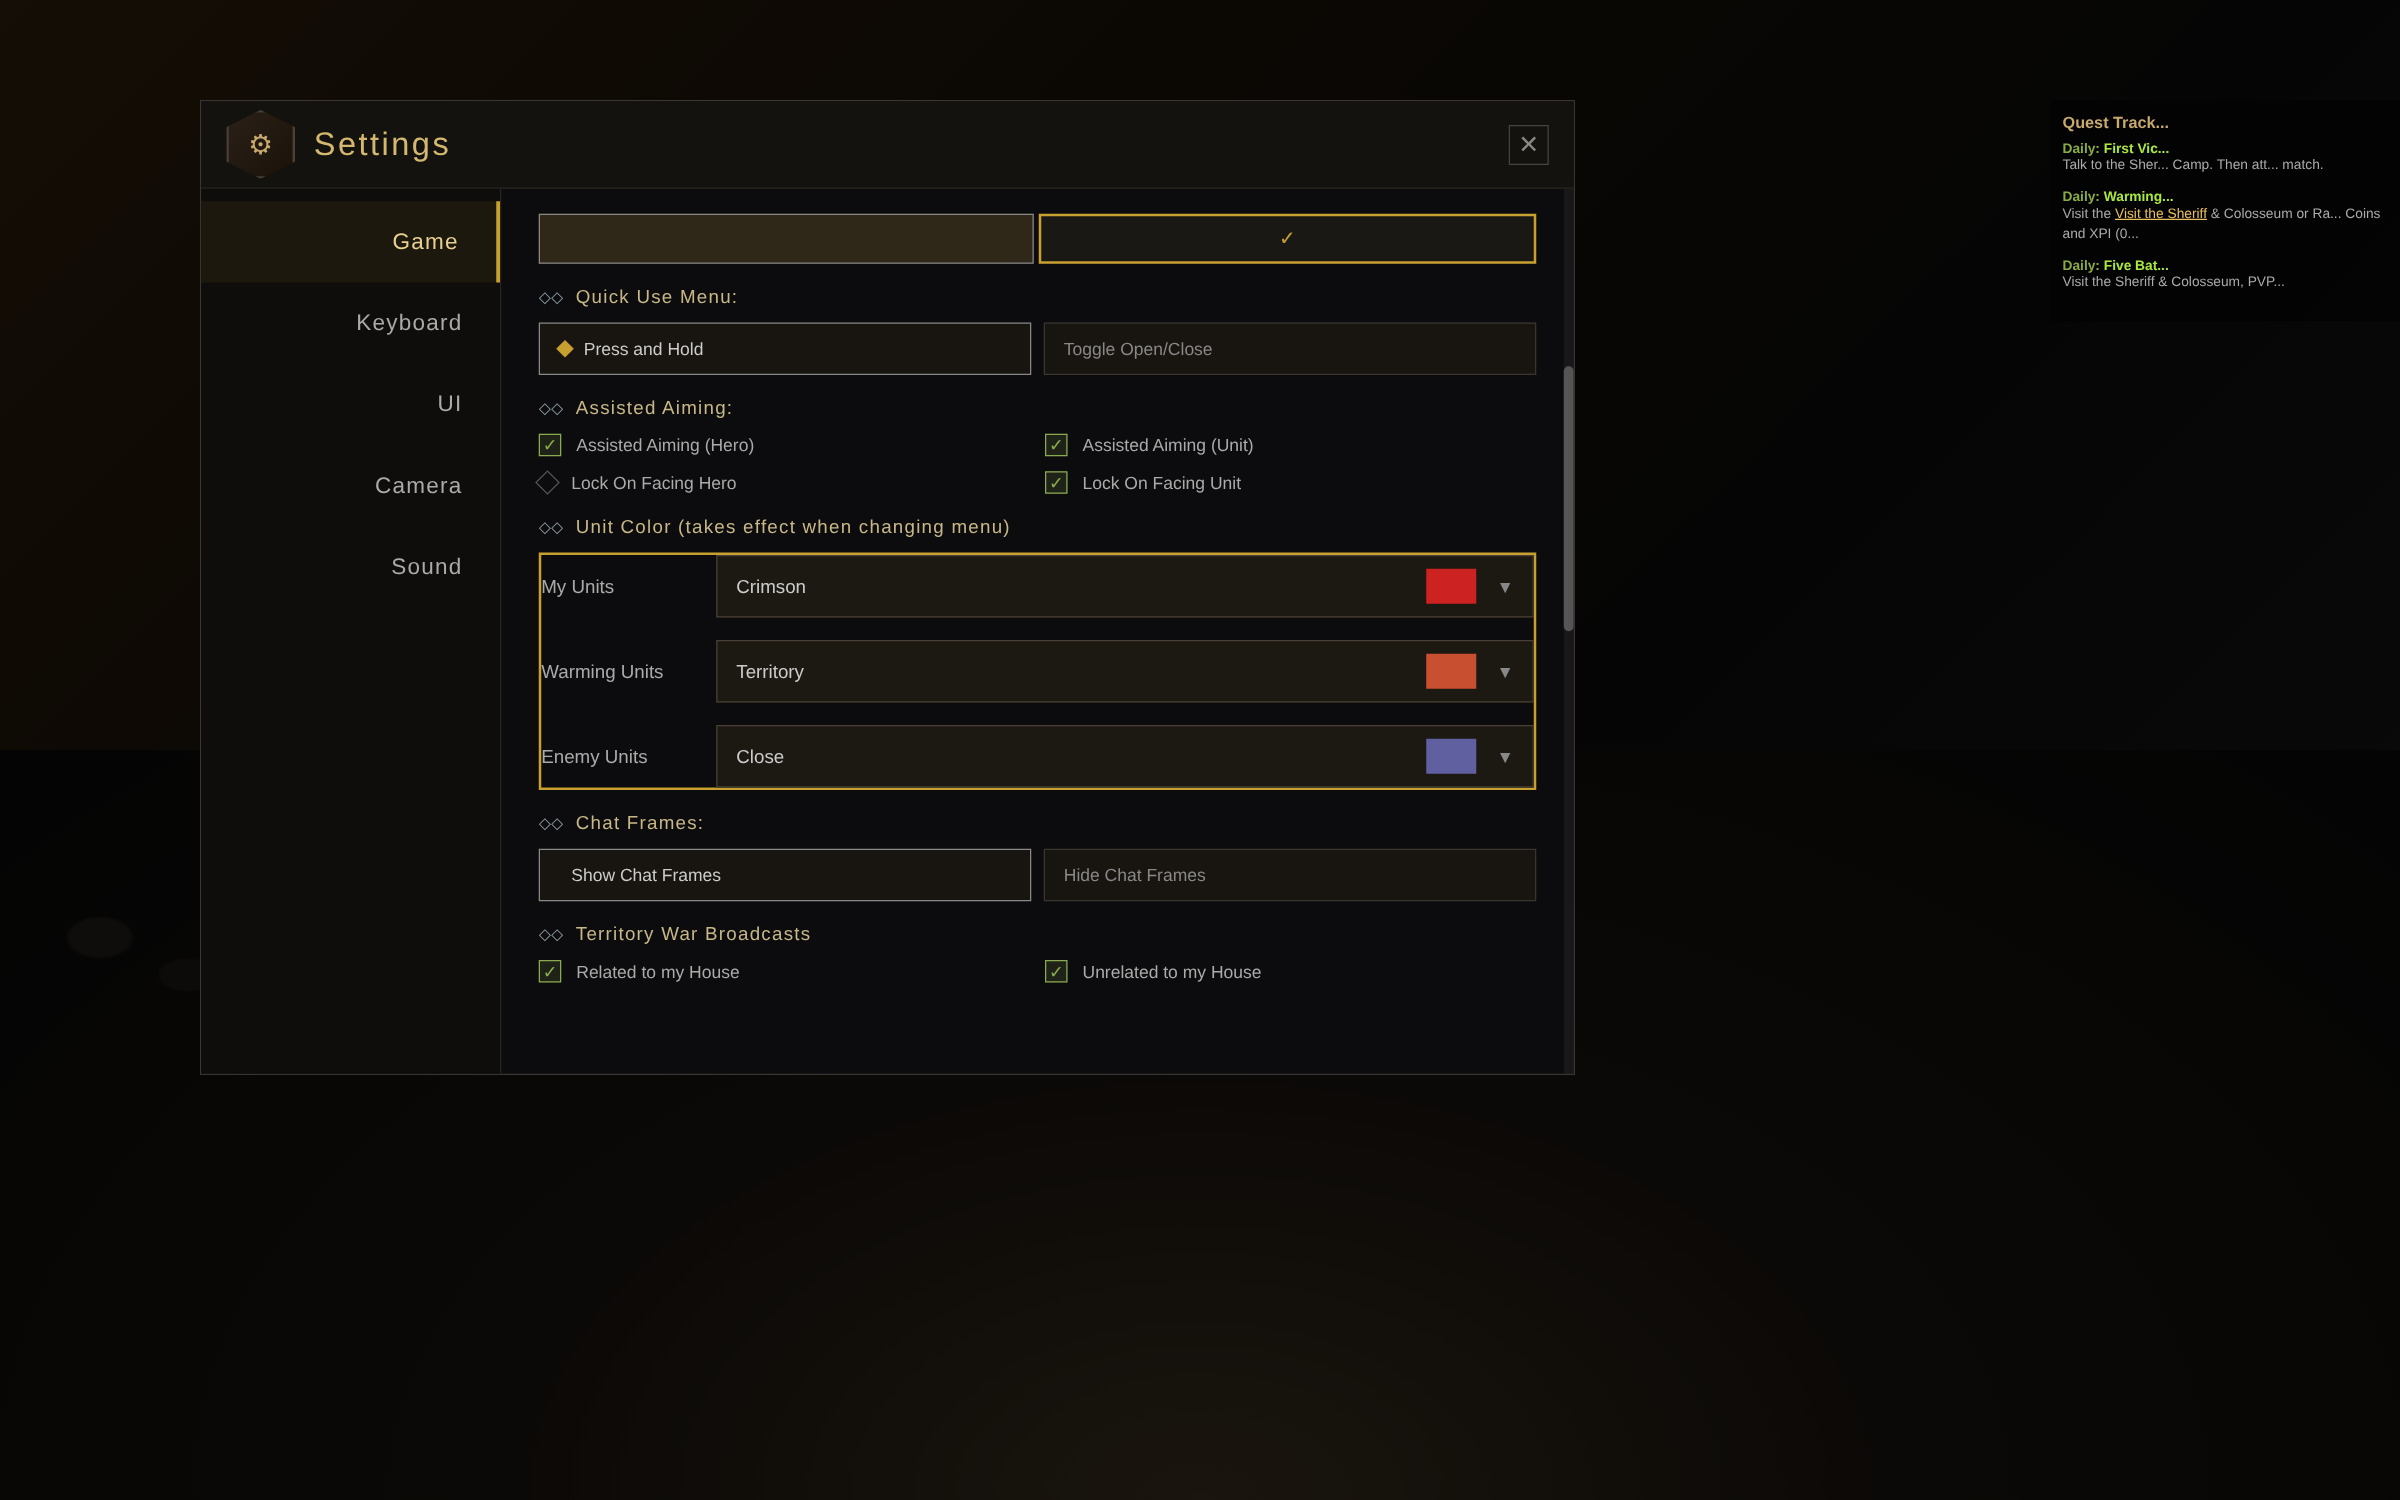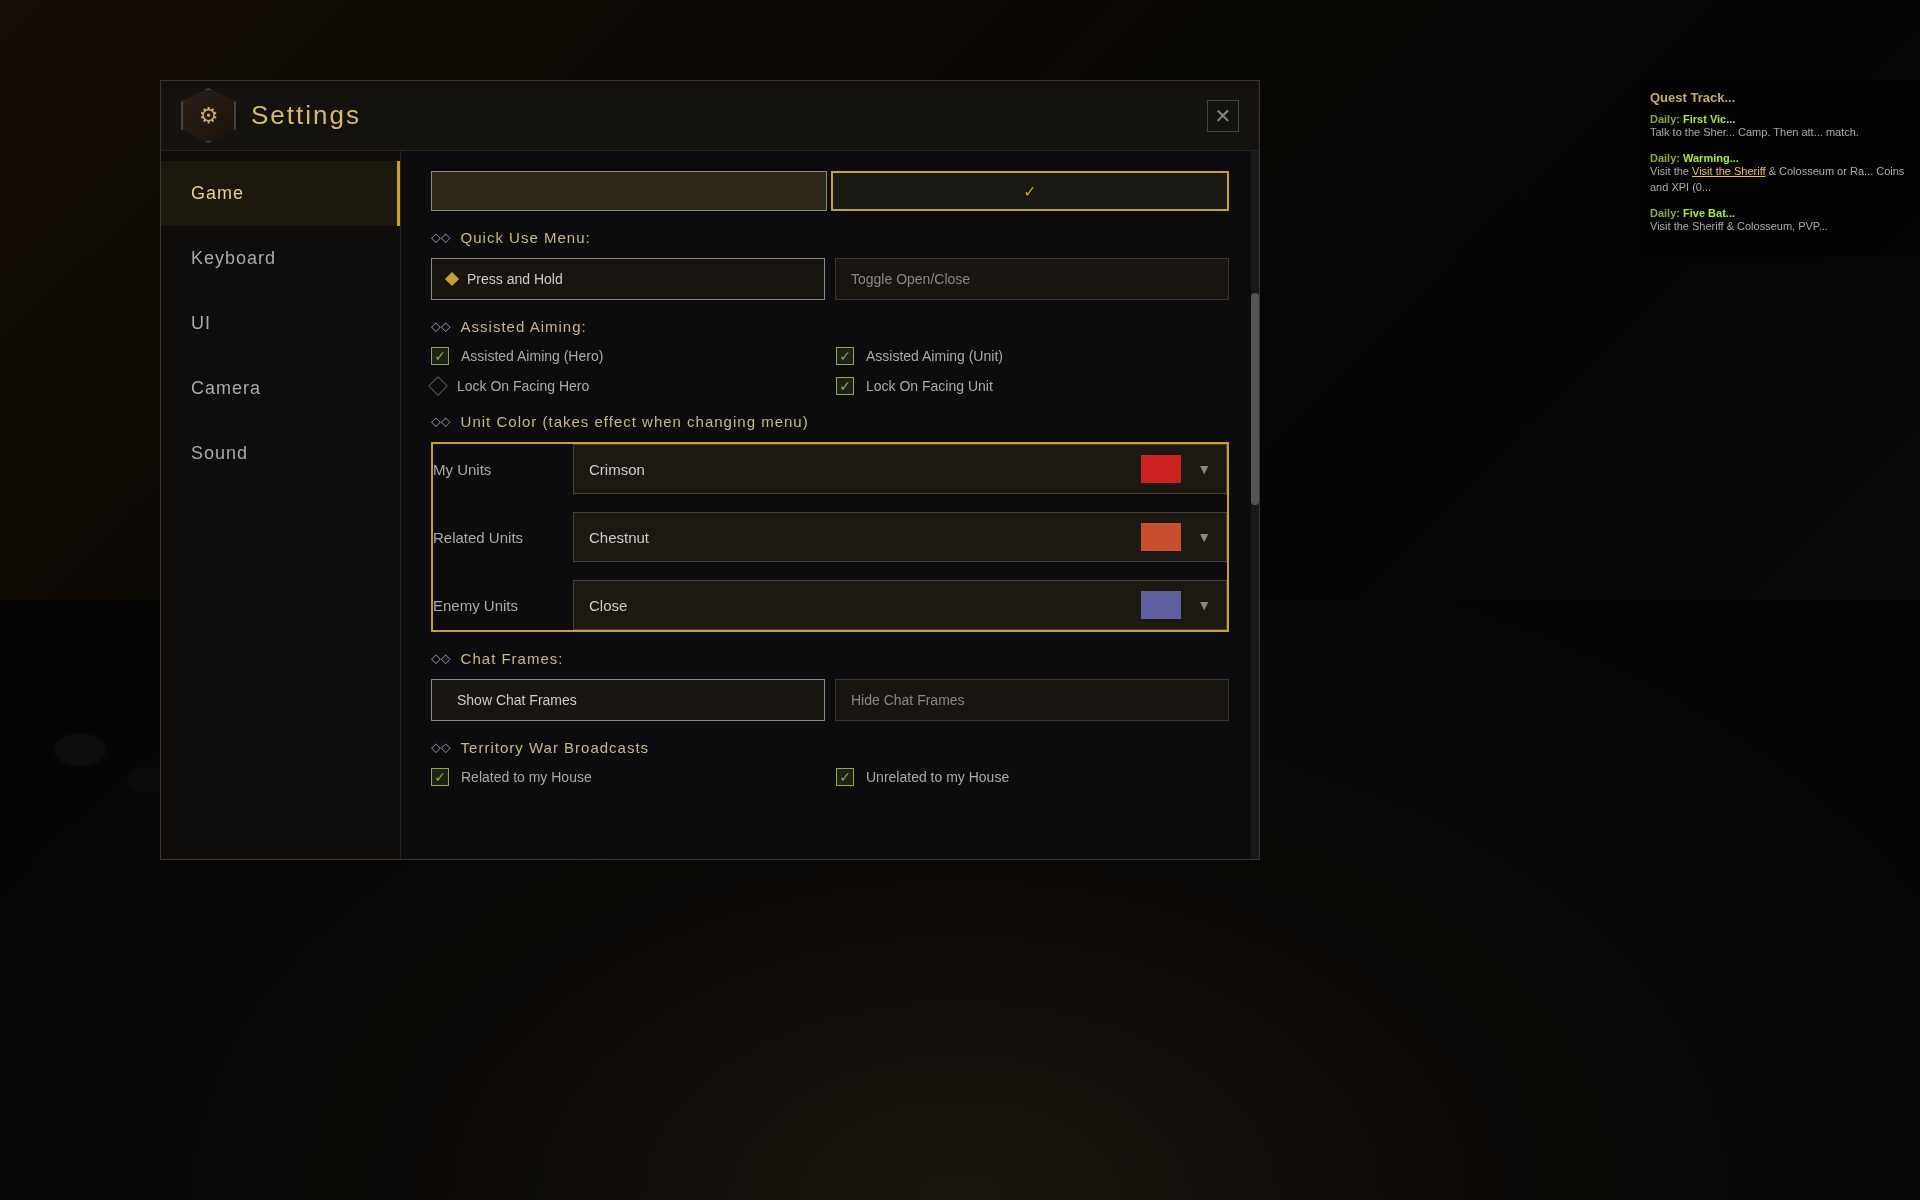--- a/index.html
+++ b/index.html
@@ -167,21 +167,21 @@
       display: flex;
       flex-direction: column;
       padding-top: 10px;
     }
 
     .sidebar-item {
       padding: 22px 30px;
       color: #aaa;
       font-size: 18px;
       cursor: pointer;
-      text-align: left;
+      text-align: right;
       letter-spacing: 1px;
       transition: background 0.2s;
     }
 
     .sidebar-item.active {
       color: #e8d090;
       border-right: 3px solid #c8a030;
       background: rgba(200,160,48,0.08);
     }
 
@@ -515,23 +515,23 @@
           <div class="color-dropdown">
             <span>Crimson</span>
             <div style="display:flex;align-items:center;gap:8px;">
               <div class="color-swatch" style="background:#cc2222;"></div>
               <span class="dropdown-arrow">▼</span>
             </div>
           </div>
         </div>
 
         <div class="unit-color-row">
-          <span class="unit-label">Related Units</span>
+          <span class="unit-label">Warming Units</span>
           <div class="color-dropdown">
-            <span>Chestnut</span>
+            <span>Territory</span>
             <div style="display:flex;align-items:center;gap:8px;">
               <div class="color-swatch" style="background:#c85030;"></div>
               <span class="dropdown-arrow">▼</span>
             </div>
           </div>
         </div>
 
         <div class="unit-color-row">
           <span class="unit-label">Enemy Units</span>
           <div class="color-dropdown">

